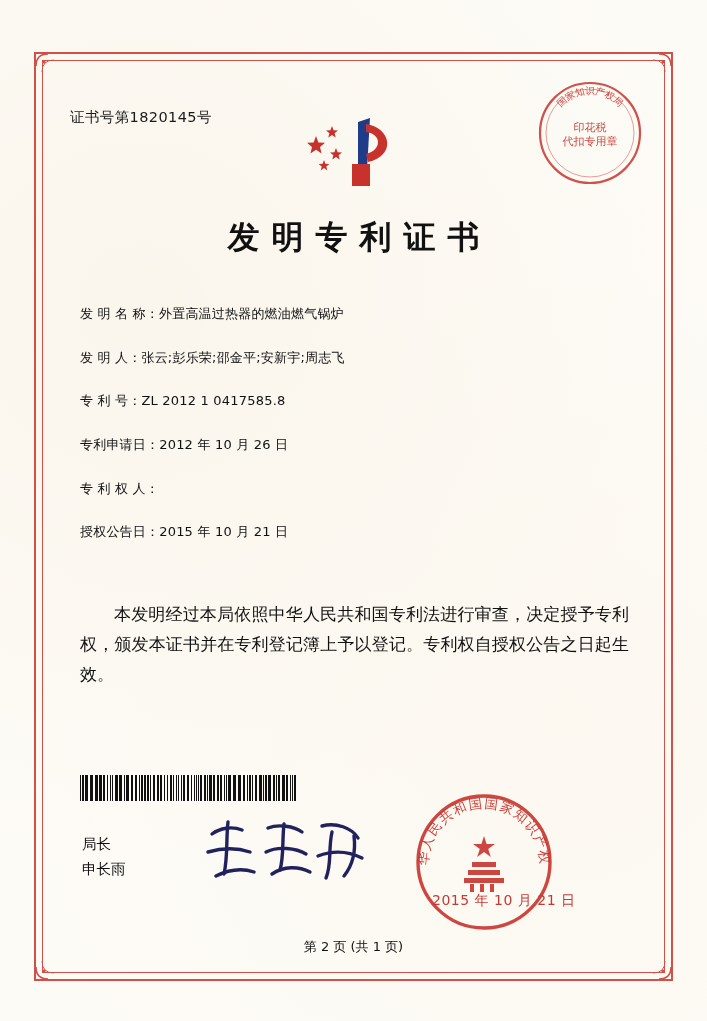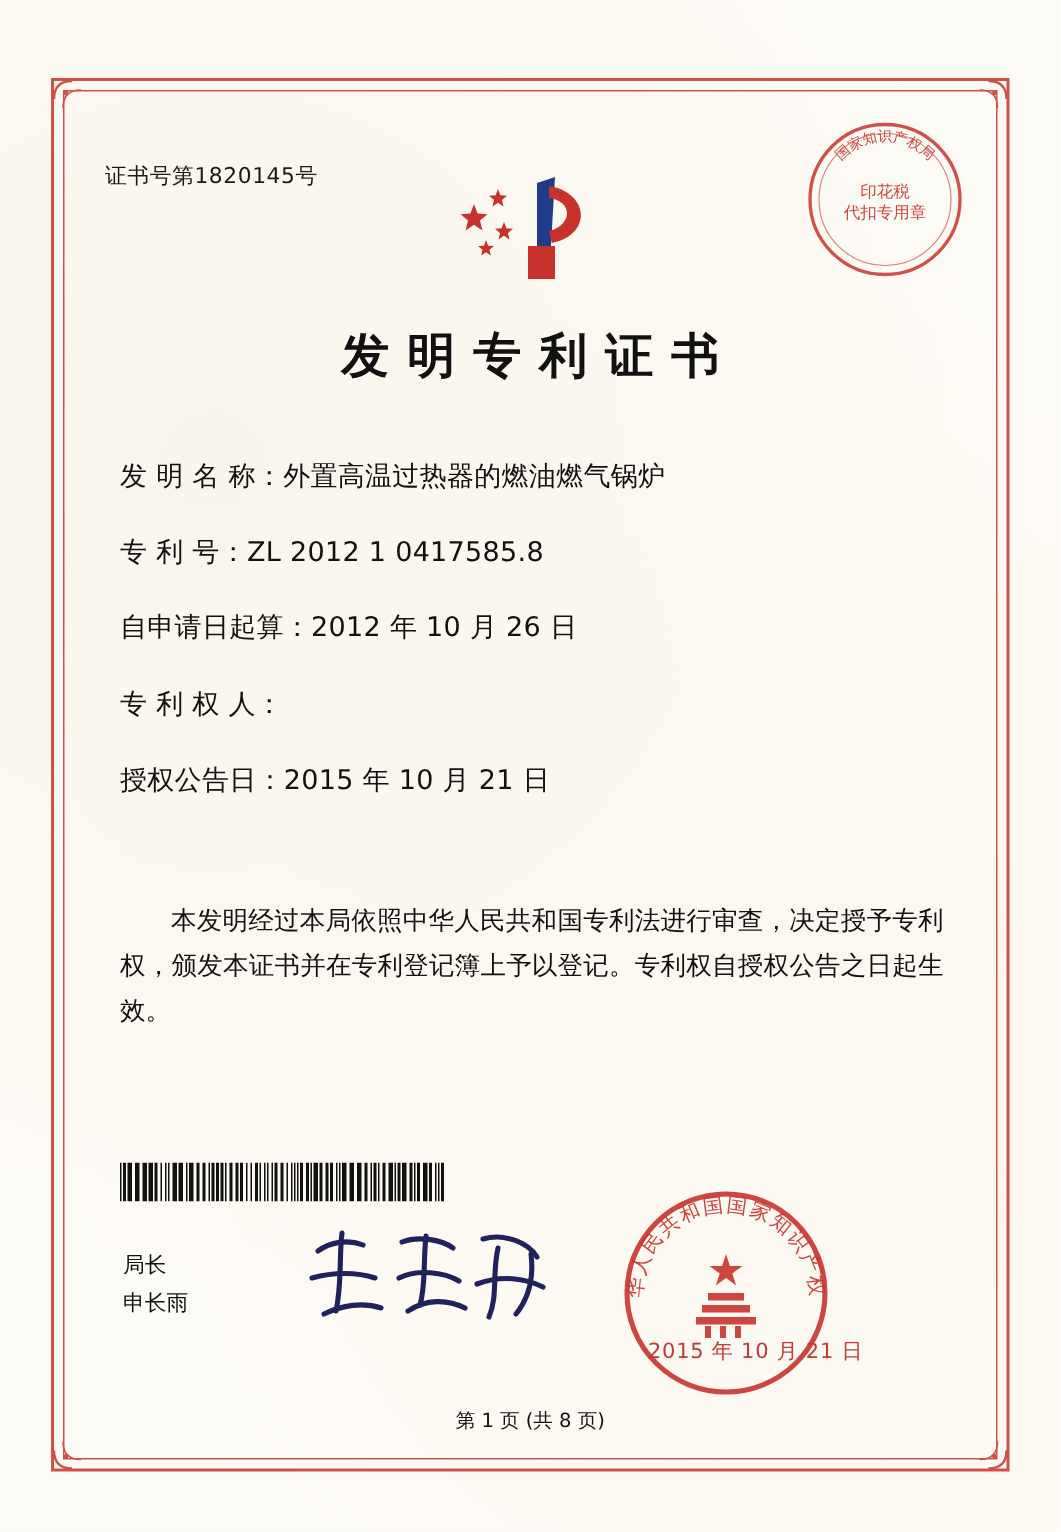--- a/index.html
+++ b/index.html
@@ -89,21 +89,21 @@
   .fields {
     position: absolute;
     left: 80px;
     top: 305px;
     right: 70px;
   }
   .field-row {
     display: flex;
     align-items: flex-end;
     margin-bottom: 25.5px;
-    font-size: 18px;
+    font-size: 13px;
     color: #111;
     line-height: 1.4;
   }
   .field-label {
     white-space: pre;
     flex: 0 0 auto;
     letter-spacing: 0.2px;
   }
   .field-value {
     flex: 1 1 auto;
@@ -259,25 +259,29 @@
   </div>
 
   <div class="title">发明专利证书</div>
 
   <div class="fields">
     <div class="field-row">
       <span class="field-label">发 明 名 称：</span>
       <span class="field-value">外置高温过热器的燃油燃气锅炉</span>
     </div>
     <div class="field-row">
+      <span class="field-label">发 明 人：</span>
+      <span class="field-value">张云;彭乐荣;邵金平;安新宇;周志飞</span>
+    </div>
+    <div class="field-row">
       <span class="field-label">专 利 号：</span>
       <span class="field-value">ZL 2012 1 0417585.8</span>
     </div>
     <div class="field-row">
-      <span class="field-label">自申请日起算：</span>
+      <span class="field-label">专利申请日：</span>
       <span class="field-value">2012 年 10 月 26 日</span>
     </div>
     <div class="field-row">
       <span class="field-label">专 利 权 人：</span>
     </div>
     <div class="field-row">
       <span class="field-label">授权公告日：</span>
       <span class="field-value">2015 年 10 月 21 日</span>
     </div>
   </div>
@@ -328,15 +332,15 @@
         <rect x="56" y="80" width="32" height="5"></rect>
         <rect x="60" y="72" width="24" height="5"></rect>
         <rect x="58" y="94" width="4" height="8"></rect>
         <rect x="68" y="94" width="4" height="8"></rect>
         <rect x="78" y="94" width="4" height="8"></rect>
       </g>
     </svg>
   </div>
   <div class="stamp-date">2015 年 10 月 21 日</div>
 
-  <div class="footer">第 1 页 (共 8 页)</div>
+  <div class="footer">第 2 页 (共 1 页)</div>
 
 </div>
 
 </body></html>

